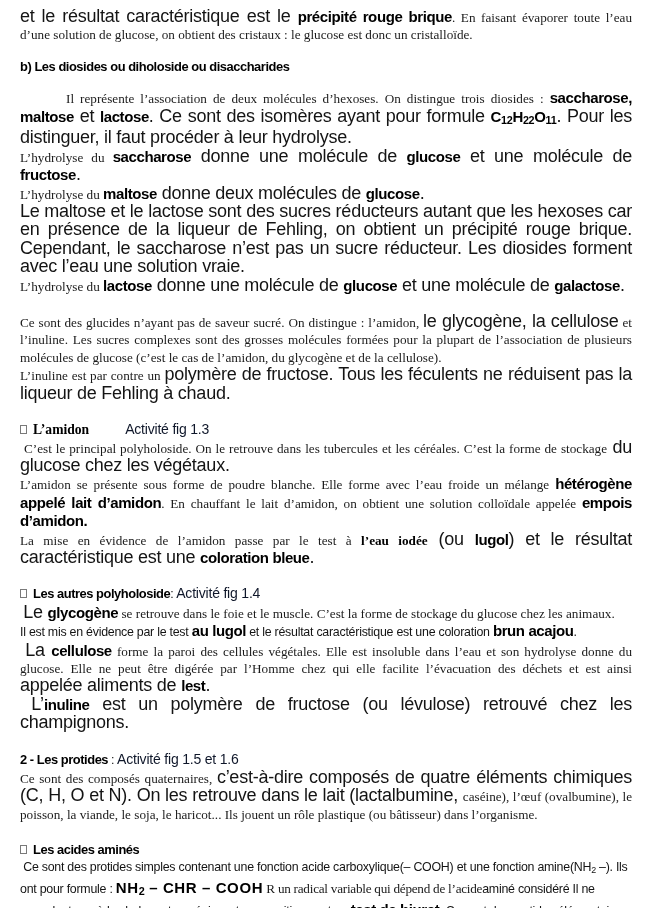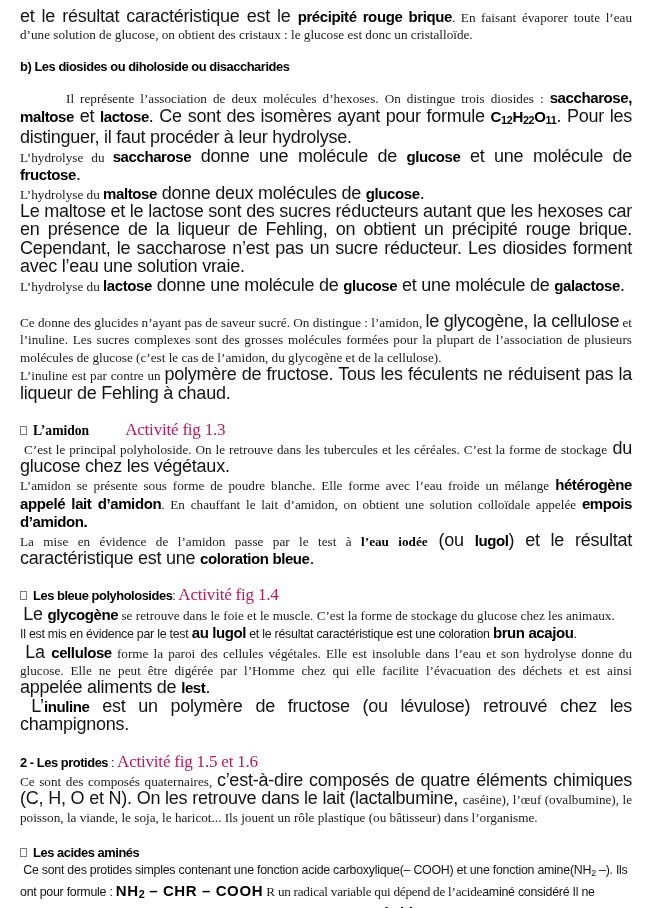--- a/index.html
+++ b/index.html
@@ -71,23 +71,23 @@
     line-height: 17.4px;
   }
   .hd-serif {
     font-family: "Liberation Serif", "DejaVu Serif", serif;
     font-weight: bold;
     font-size: 13.6px;
     color: #000;
     line-height: 17.4px;
   }
   .red {
-    color: #be185d;
-    font-family: Liberation Serif, serif;
-    font-size: 17px;
+    color: #0f172a;
+    font-family: Liberation Sans, sans-serif;
+    font-size: 14px;
     font-weight: normal;
     letter-spacing: -0.2px;
   }
   .colon {
     font-family: "Liberation Sans", "DejaVu Sans", sans-serif;
     font-weight: normal;
     color: #141414;
     font-size: 12.4px;
   }
   
@@ -135,37 +135,37 @@
 
     <p class="para"><span>L’hydrolyse du </span><span class="bs">maltose</span><span class="s"> donne deux molécules de </span><span class="bs">glucose</span><span class="s">.</span></p>
 
     <p class="para"><span class="s">Le maltose et le lactose sont des sucres réducteurs autant que les hexoses car en présence de la liqueur de Fehling, on obtient un précipité rouge brique. Cependant, le saccharose n’est pas un sucre réducteur. Les diosides forment avec l’eau une solution vraie.</span></p>
 
     <p class="para"><span>L’hydrolyse du </span><span class="bs">lactose</span><span class="s"> donne une molécule de </span><span class="bs">glucose</span><span class="s"> et une molécule de </span><span class="bs">galactose</span><span class="s">.</span></p>
 
     <div class="gap-lg"></div>
 
 
-    <p class="para"><span>Ce donne des glucides n’ayant pas de saveur sucré. On distingue : l’amidon, </span><span class="s">le glycogène, la cellulose</span><span> et l’inuline. Les sucres complexes sont des grosses molécules formées pour la plupart de l’association de plusieurs molécules de glucose (c’est le cas de l’amidon, du glycogène et de la cellulose).</span></p>
+    <p class="para"><span>Ce sont des glucides n’ayant pas de saveur sucré. On distingue : l’amidon, </span><span class="s">le glycogène, la cellulose</span><span> et l’inuline. Les sucres complexes sont des grosses molécules formées pour la plupart de l’association de plusieurs molécules de glucose (c’est le cas de l’amidon, du glycogène et de la cellulose).</span></p>
 
     <p class="para"><span>L’inuline est par contre un </span><span class="s">polymère de fructose. Tous les féculents ne réduisent pas la liqueur de Fehling à chaud.</span></p>
 
     <div class="gap-lg"></div>
 
     <p class="hd-serif"><span class="tofu"></span><span>L’amidon</span><span style="display:inline-block;width:36px"></span><span class="red">Activité fig 1.3</span></p>
 
     <p class="para">&nbsp;<span>C’est le principal polyholoside. On le retrouve dans les tubercules et les céréales. C’est la forme de stockage</span><span class="s"> du glucose chez les végétaux.</span></p>
 
     <p class="para"><span>L’amidon se présente sous forme de poudre blanche. Elle forme avec l’eau froide un mélange </span><span class="bs">hétérogène appelé lait d’amidon</span><span>. En chauffant le lait d’amidon, on obtient une solution colloïdale appelée </span><span class="bs">empois d’amidon</span><span class="bs">.</span></p>
 
     <p class="para"><span>La mise en évidence de l’amidon passe par le test à </span><span class="bserif">l’eau iodée</span><span class="s"> (ou </span><span class="bs">lugol</span><span class="s">) et le résultat caractéristique est une </span><span class="bs">coloration bleue</span><span class="s">.</span></p>
 
     <div class="gap-lg"></div>
 
-    <p class="hd"><span class="tofu"></span><span>Les bleue polyholosides</span><span class="colon">: </span><span class="red">Activité fig 1.4</span></p>
+    <p class="hd"><span class="tofu"></span><span>Les autres polyholoside</span><span class="colon">: </span><span class="red">Activité fig 1.4</span></p>
 
     <p class="para">&nbsp;<span class="s">Le </span><span class="bs">glycogène</span><span> se retrouve dans le foie et le muscle. C’est la forme de stockage du glucose chez les animaux.</span></p>
 
     <p class="sans"><span>Il est mis en évidence par le test </span><span class="bs">au lugol</span><span> et le résultat caractéristique est une coloration </span><span class="bs">brun acajou</span><span>.</span></p>
 
     <p class="para">&nbsp;<span class="s">La </span><span class="bs">cellulose</span><span> forme la paroi des cellules végétales. Elle est insoluble dans l’eau et son hydrolyse donne du glucose. Elle ne peut être digérée par l’Homme chez qui elle facilite l’évacuation des déchets et est ainsi </span><span class="s">appelée aliments de </span><span class="bs">lest</span><span class="s">.</span></p>
 
     <p class="para">&nbsp;<span class="s">L’</span><span class="bs">inuline</span><span class="s"> est un polymère de fructose (ou lévulose) retrouvé chez les champignons.</span></p>
 
     <div class="gap-lg"></div>

